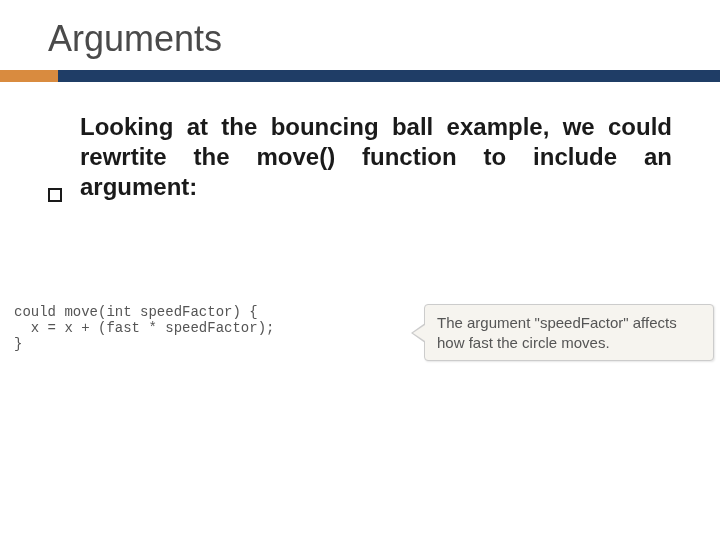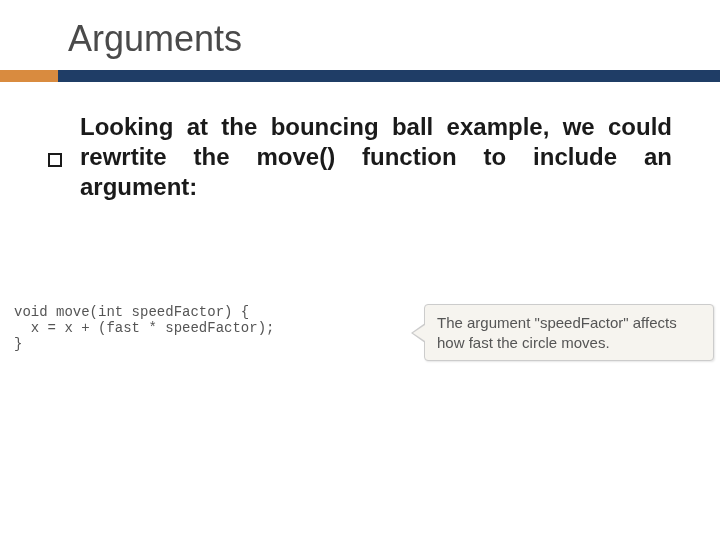--- a/index.html
+++ b/index.html
@@ -9,41 +9,40 @@
     background: #ffffff;
     font-family: Arial, Helvetica, sans-serif;
     position: relative;
     overflow: hidden;
   }
   .title {
     font-size: 36px;
     color: #4a4a4a;
     padding: 18px 0 10px 48px;
     font-weight: normal;
-    margin-left: 20px;
   }
   .bar-row {
     display: flex;
     height: 12px;
     width: 100%;
   }
   .bar-orange {
     width: 58px;
     background: #d98b3f;
   }
   .bar-blue {
     flex: 1;
     background: #1f3d66;
   }
   .content {
     padding: 30px 48px 0 48px;
   }
   .bullet-row {
     display: flex;
-    align-items: center;
+    align-items: flex-end;
   }
   .bullet {
     width: 14px;
     height: 14px;
     border: 2px solid #1a1a1a;
     margin-top: 6px;
     margin-right: 18px;
     flex-shrink: 0;
   }
   .bullet-text {
@@ -120,20 +119,20 @@
 </div>
 
 <div class="content">
   <div class="bullet-row">
     <div class="bullet"></div>
     <div class="bullet-text">Looking at the bouncing ball example, we could rewrtite the move() function to include an argument:</div>
   </div>
 </div>
 
 <div class="code-area">
-  <div class="code-block"><span>void move(int speedFactor) {</span>
+  <div class="code-block"><span>could move(int speedFactor) {</span>
 <span>  x = x + (fast * speedFactor);</span>
 <span>}</span></div>
   <div class="callout-wrap">
     <div class="callout-pointer"></div>
     <div class="callout">The argument "speedFactor" affects how fast the circle moves.</div>
   </div>
 </div>
 
 </body></html>

